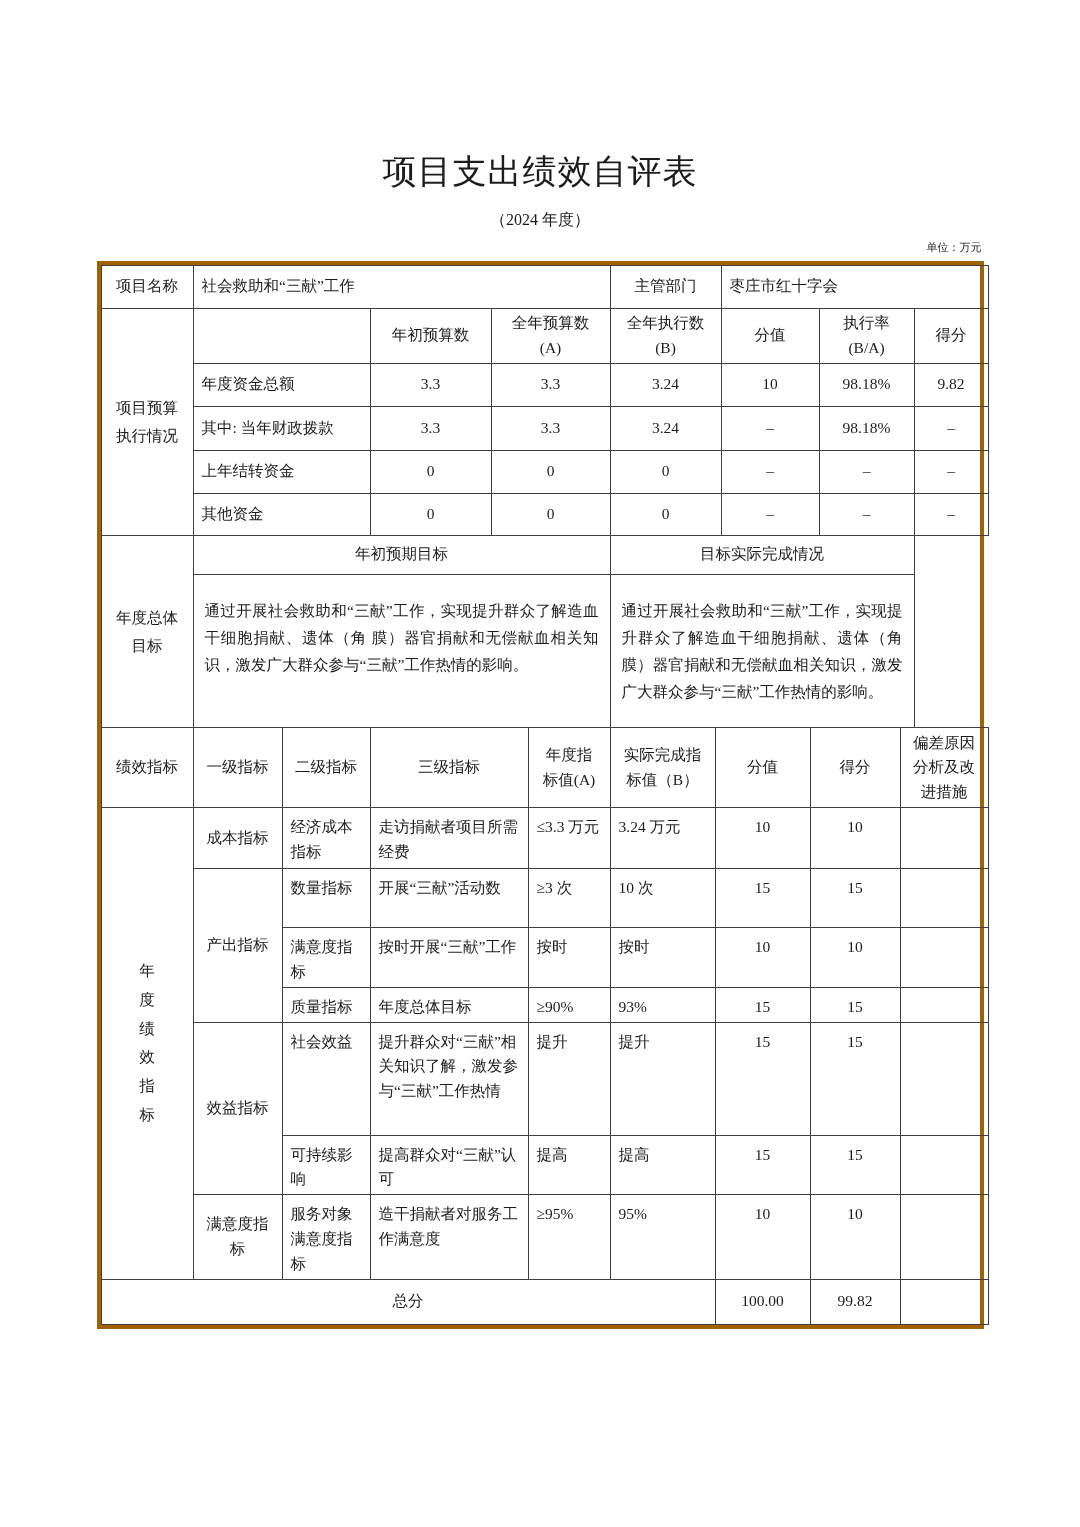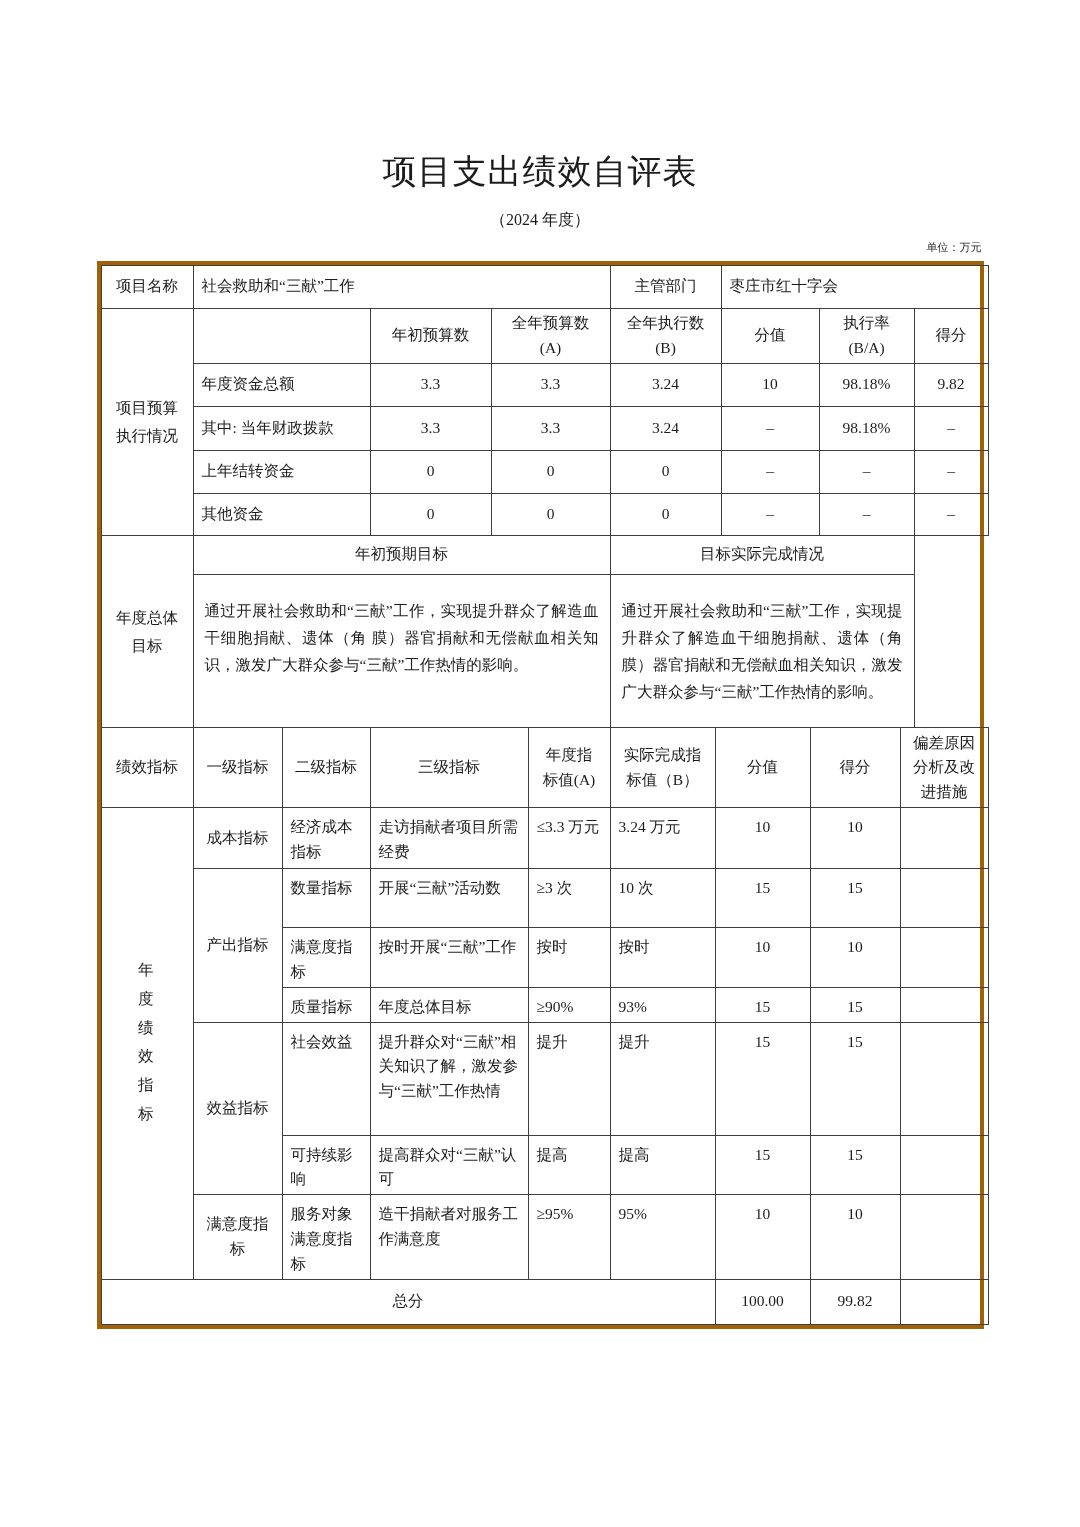--- a/index.html
+++ b/index.html
@@ -41,21 +41,21 @@
     vertical-align: middle;
     overflow: hidden;
     word-break: break-word;
   }
   .c { text-align: center; }
   .l { text-align: left; }
   .r { text-align: left; padding-right: 9px; }
   .top { vertical-align: top; padding-top: 7px; }
   .prewrap { white-space: pre-line; }
   .wrap4 { width: 4em; margin: 0 auto; word-break: break-all; text-align: center; line-height: 1.8; }
-  .vstack { width: 1.15em; margin: 0 auto; word-break: break-all; text-align: left; line-height: 1.85; font-family: Liberation Mono, monospace; }
+  .vstack { width: 1.15em; margin: 0 auto; word-break: break-all; text-align: center; line-height: 1.85; }
   .goal-cell {
     vertical-align: top;
     text-align: justify;
     padding: 22px 11px;
     line-height: 1.75;
   }
   .page-footer {
     text-align: center;
     font-size: 15px;
     margin-top: 214px;

